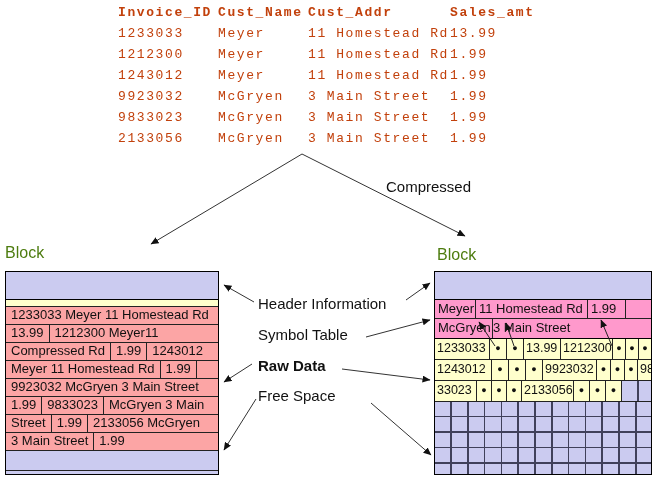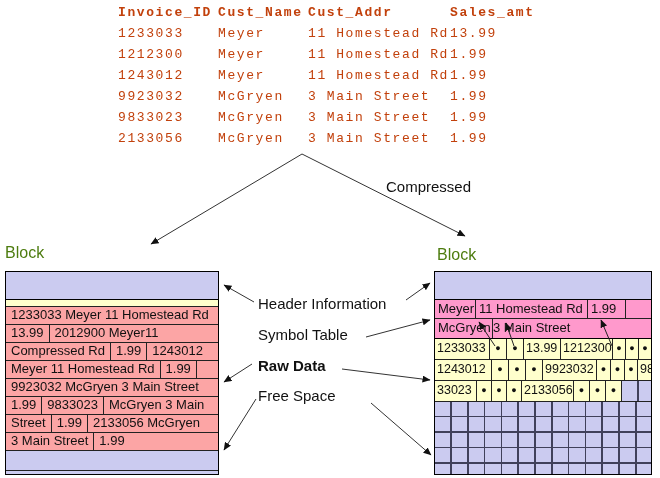--- a/index.html
+++ b/index.html
@@ -107,21 +107,21 @@
   <div class="block-title" style="left:437px;top:246px;">Block</div>
 
   <div id="left-block" class="block">
     <div class="hband"></div>
     <div class="lspacer"></div>
     <div class="lrow">
       <span class="lcell">1233033 Meyer 11 Homestead Rd</span>
     </div>
     <div class="lrow">
       <span class="lcell">13.99</span>
-      <span class="lcell">2012900 Meyer11</span>
+      <span class="lcell">1212300 Meyer11</span>
     </div>
     <div class="lrow">
       <span class="lcell">Compressed Rd</span>
       <span class="lcell">1.99</span>
       <span class="lcell">1243012</span>
     </div>
     <div class="lrow">
       <span class="lcell">Meyer 11 Homestead Rd</span>
       <span class="lcell">1.99</span>
       <span class="lcell ltail"></span>

